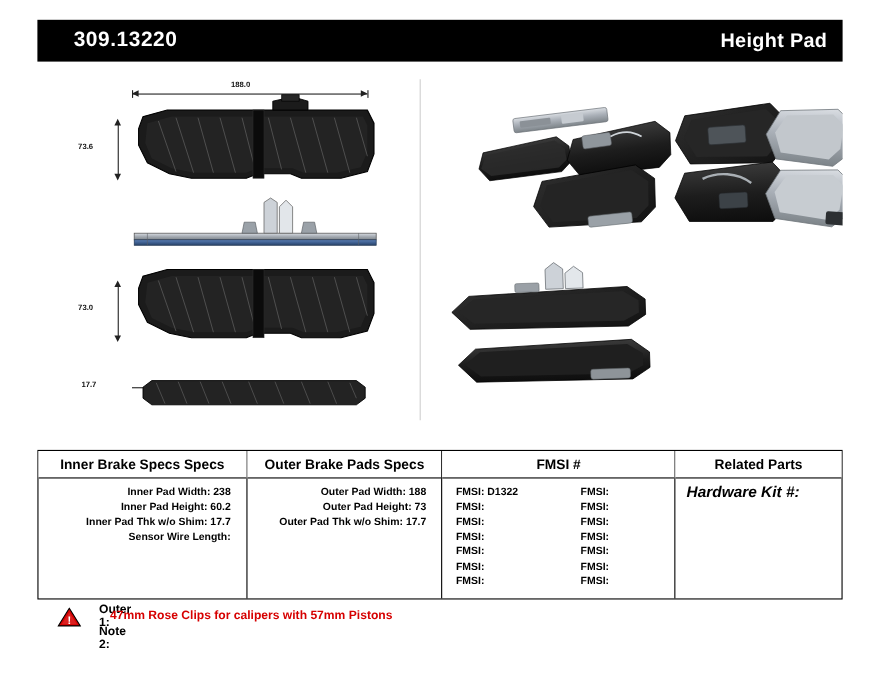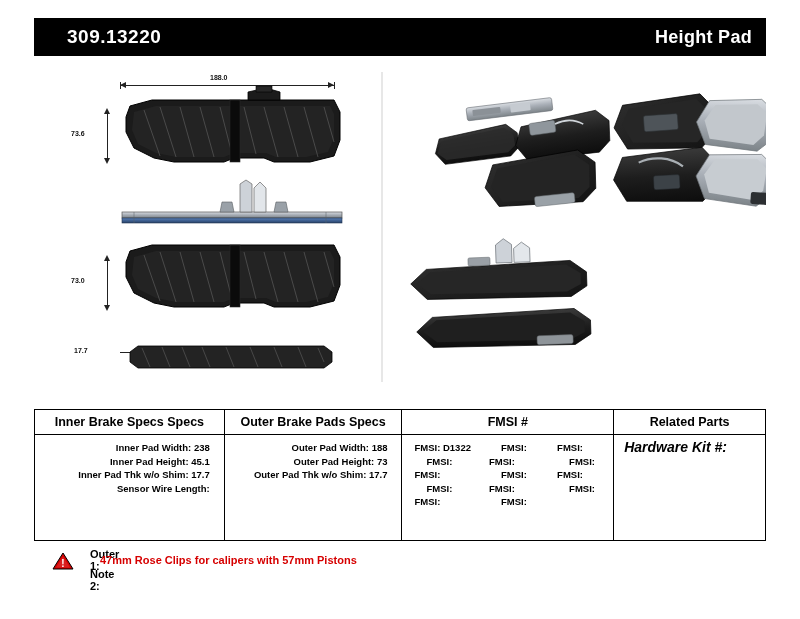--- a/index.html
+++ b/index.html
@@ -119,22 +119,22 @@
   }
   .spec-row {
     font-size: 9.5px;
     font-weight: bold;
     line-height: 13.5px;
     white-space: nowrap;
   }
   .right-al { text-align: right; padding-right: 8px; }
   .fmsi-grid {
     display: grid;
-    grid-template-columns: 1fr 1fr 1fr;
-    column-gap: 12px;
+    grid-template-columns: 1fr 1fr;
+    column-gap: 4px;
   }
   .fmsi-cell {
     font-size: 9.5px;
     font-weight: bold;
     line-height: 13.5px;
     white-space: nowrap;
   }
   .fmsi-cell.left { padding-left: 6px; }
   .fmsi-cell.right { padding-left: 18px; }
   .related-row {
@@ -367,21 +367,21 @@
     </g>
   </svg>
 </div>
 
 <div class="spec-table">
 
   <div class="spec-col c1">
     <div class="spec-head">Inner Brake Specs Specs</div>
     <div class="spec-body">
       <div class="spec-row right-al">Inner Pad Width: 238</div>
-      <div class="spec-row right-al">Inner Pad Height: 45.1</div>
+      <div class="spec-row right-al">Inner Pad Height: 60.2</div>
       <div class="spec-row right-al">Inner Pad Thk w/o Shim: 17.7</div>
       <div class="spec-row right-al">Sensor Wire Length:</div>
     </div>
   </div>
 
   <div class="spec-col c2">
     <div class="spec-head">Outer Brake Pads Specs</div>
     <div class="spec-body">
       <div class="spec-row right-al">Outer Pad Width: 188</div>
       <div class="spec-row right-al">Outer Pad Height: 73</div>

